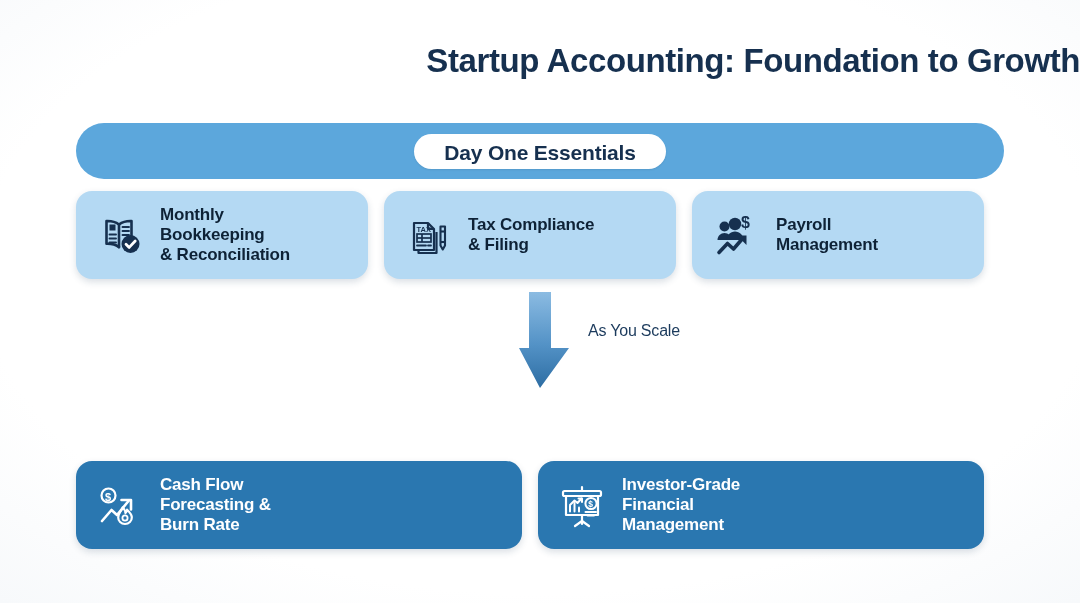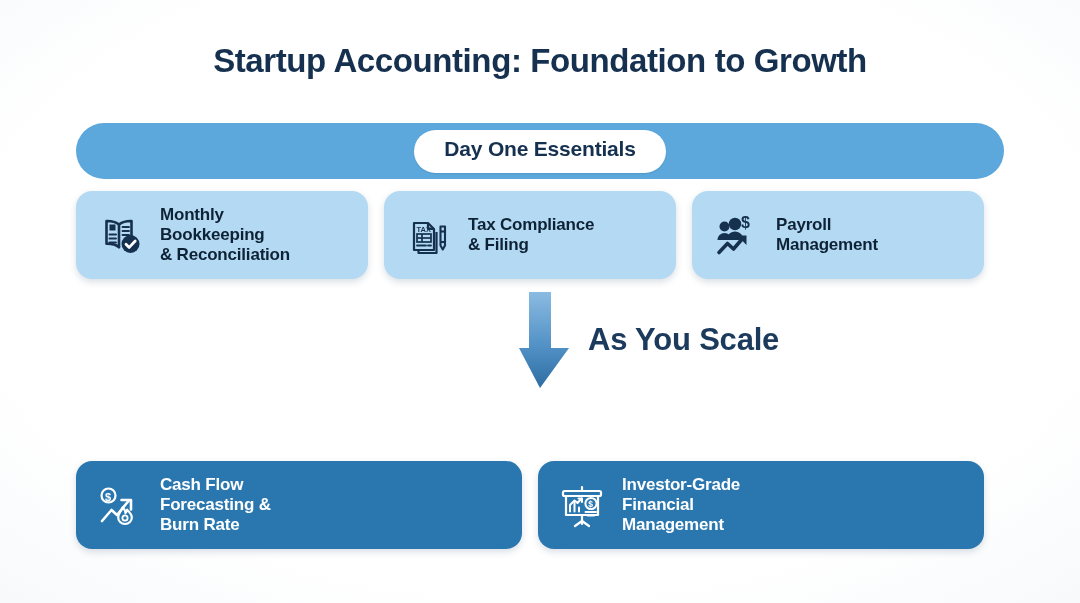--- a/index.html
+++ b/index.html
@@ -20,21 +20,21 @@
     background:
       radial-gradient(ellipse 900px 520px at 50% 45%, #ffffff 0%, #ffffff 62%, #f3f6f9 100%);
   }
 
   
   .page-title {
     position: absolute;
     left: 0;
     top: 42px;
     width: 1080px;
-    text-align: center;
+    text-align: right;
     font-size: 33px;
     font-weight: bold;
     letter-spacing: -0.4px;
     color: #16304f;
   }
 
   
   .band {
     position: absolute;
     left: 76px;
@@ -49,21 +49,21 @@
     top: 123px;
     background: #5ca7dc;
   }
   .band-growth {
     top: 393px;
     background: #1b3a5c;
   }
   .band-pill {
     background: #ffffff;
     border-radius: 22px;
-    padding: 7px 30px 12px 30px;
+    padding: 7px 30px 4px 30px;
     font-size: 21px;
     font-weight: bold;
     color: #16304f;
     letter-spacing: -0.2px;
     white-space: nowrap;
     box-shadow: 0 1px 2px rgba(0,0,0,0.08);
   }
 
   
   .card-row {
@@ -118,22 +118,22 @@
     position: absolute;
     left: 508px;
     top: 292px;
     width: 64px;
     height: 96px;
   }
   .connector-label {
     position: absolute;
     left: 588px;
     top: 322px;
-    font-size: 31px;
-    font-weight: bold;
+    font-size: 16px;
+    font-weight: normal;
     color: #1b3a5c;
     letter-spacing: -0.2px;
   }
 </style>
 </head>
 <body>
 
 <div class="canvas">
 
   <div class="page-title">Startup Accounting: Foundation to Growth</div>

